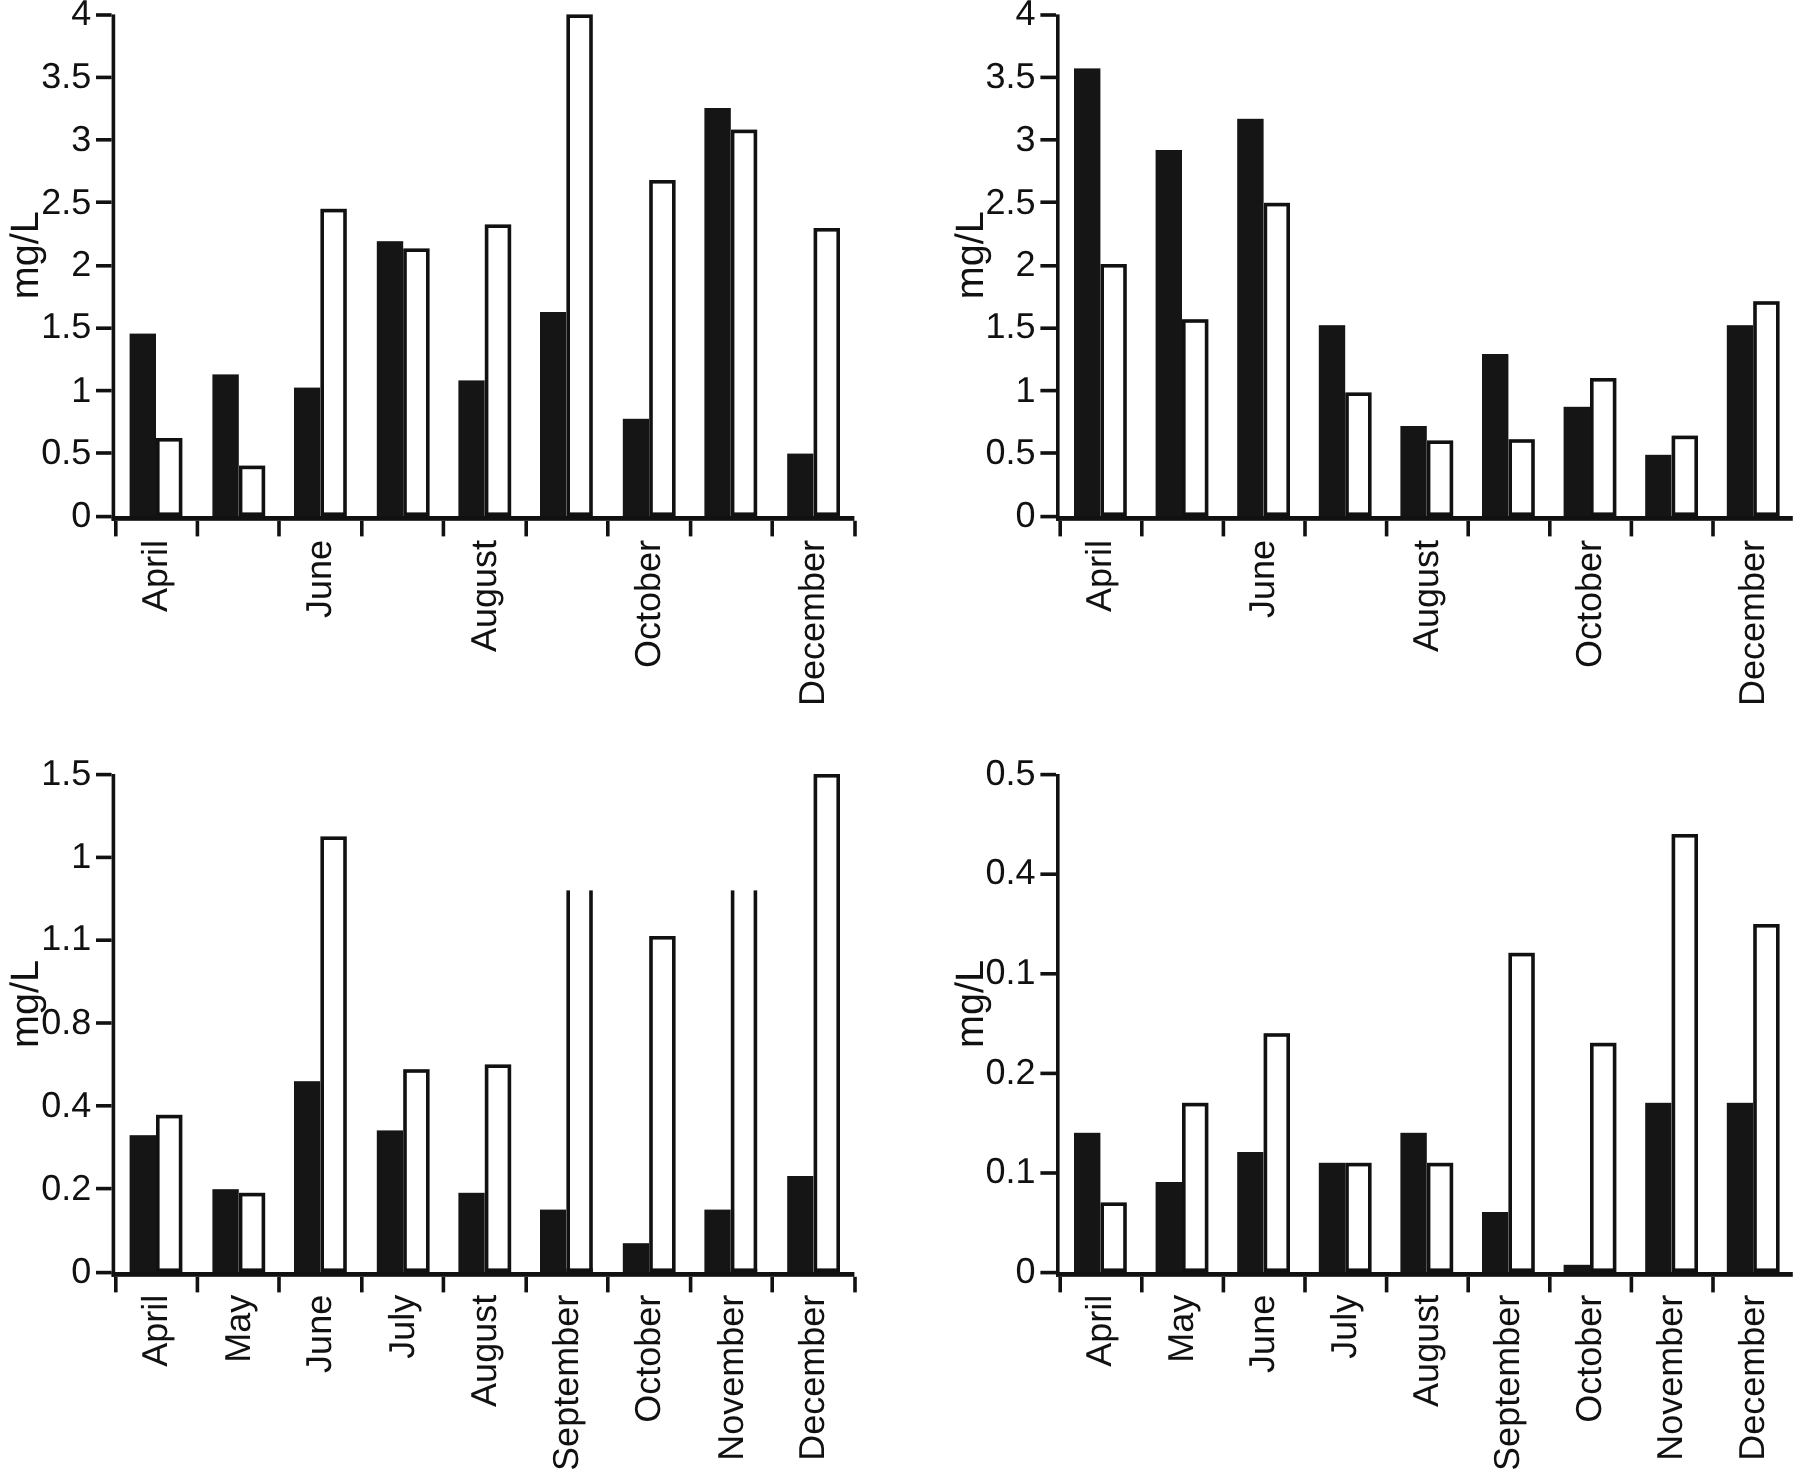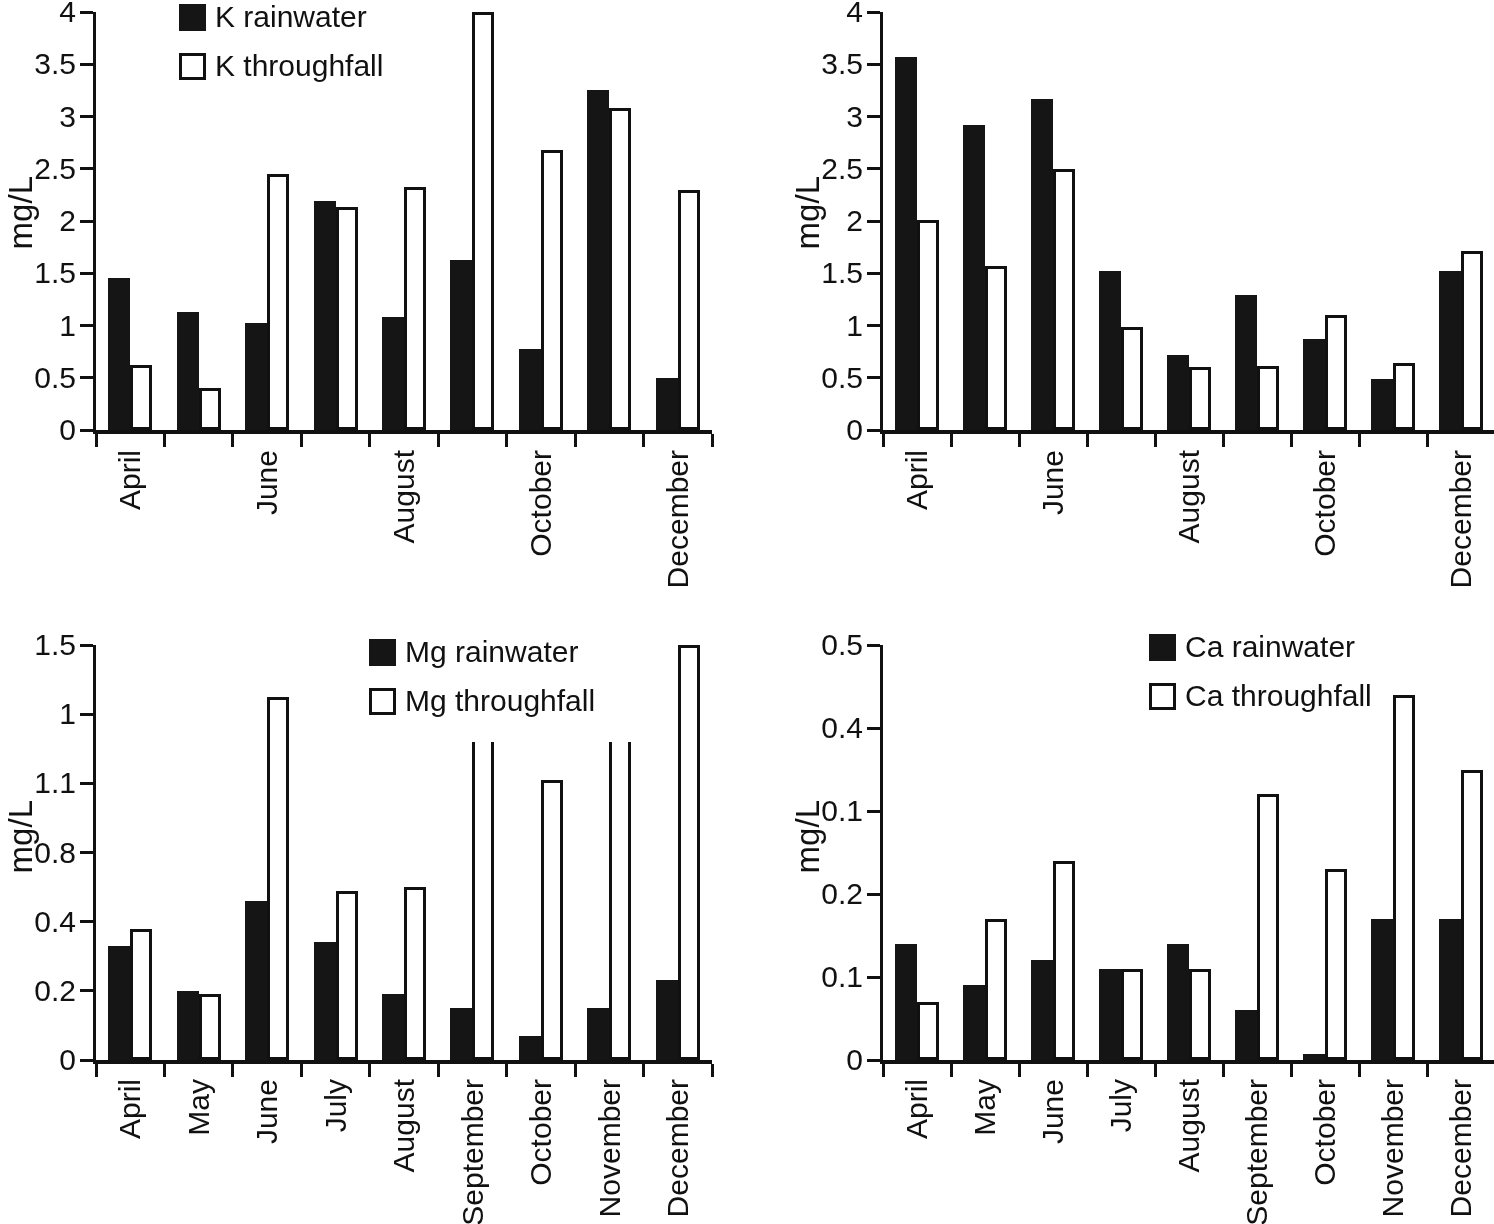--- a/index.html
+++ b/index.html
@@ -89,30 +89,20 @@
   .swatch { width: 27px; height: 27px; margin-right: 9px; flex: none; box-sizing: border-box; }
   .swatch.filled  { background: #151515; }
   .swatch.outline { background: #ffffff; border: 3px solid #111; }
   .legend-label { font-size: 30px; line-height: 1; white-space: nowrap; }
 </style>
 </head>
 <body>
 
 <div class="page">
   <div class="chart c0">
-    <div class="legend">
-        <div class="legend-row">
-          <span class="swatch filled"></span>
-          <span class="legend-label">K rainwater</span>
-        </div>
-        <div class="legend-row">
-          <span class="swatch outline"></span>
-          <span class="legend-label">K throughfall</span>
-        </div>
-      </div>
     <div class="ylabel">mg/L</div>
     <div class="plot-area">
         <div class="ytick" style="top: 416.5px;"></div>
         <div class="ytick-label" style="top: 418px;">0</div>
         <div class="ytick" style="top: 364.25px;"></div>
         <div class="ytick-label" style="top: 365.75px;">0.5</div>
         <div class="ytick" style="top: 312px;"></div>
         <div class="ytick-label" style="top: 313.5px;">1</div>
         <div class="ytick" style="top: 259.75px;"></div>
         <div class="ytick-label" style="top: 261.25px;">1.5</div>
@@ -259,30 +249,20 @@
         </div>
         <div class="xcell" style="width: 68px;">
           <span class="month-label"></span>
         </div>
         <div class="xcell" style="width: 68px;">
           <span class="month-label">December</span>
         </div>
       </div>
   </div>
   <div class="chart c2">
-    <div class="legend">
-        <div class="legend-row">
-          <span class="swatch filled"></span>
-          <span class="legend-label">Mg rainwater</span>
-        </div>
-        <div class="legend-row">
-          <span class="swatch outline"></span>
-          <span class="legend-label">Mg throughfall</span>
-        </div>
-      </div>
     <div class="ylabel">mg/L</div>
     <div class="plot-area">
         <div class="ytick" style="top: 413.5px;"></div>
         <div class="ytick-label" style="top: 415px;">0</div>
         <div class="ytick" style="top: 344.333px;"></div>
         <div class="ytick-label" style="top: 345.833px;">0.2</div>
         <div class="ytick" style="top: 275.167px;"></div>
         <div class="ytick-label" style="top: 276.667px;">0.4</div>
         <div class="ytick" style="top: 206px;"></div>
         <div class="ytick-label" style="top: 207.5px;">0.8</div>
@@ -345,30 +325,20 @@
         </div>
         <div class="xcell" style="width: 68.4444px;">
           <span class="month-label">November</span>
         </div>
         <div class="xcell" style="width: 68.4444px;">
           <span class="month-label">December</span>
         </div>
       </div>
   </div>
   <div class="chart c3">
-    <div class="legend">
-        <div class="legend-row">
-          <span class="swatch filled"></span>
-          <span class="legend-label">Ca rainwater</span>
-        </div>
-        <div class="legend-row">
-          <span class="swatch outline"></span>
-          <span class="legend-label">Ca throughfall</span>
-        </div>
-      </div>
     <div class="ylabel">mg/L</div>
     <div class="plot-area">
         <div class="ytick" style="top: 413.5px;"></div>
         <div class="ytick-label" style="top: 415px;">0</div>
         <div class="ytick" style="top: 330.5px;"></div>
         <div class="ytick-label" style="top: 332px;">0.1</div>
         <div class="ytick" style="top: 247.5px;"></div>
         <div class="ytick-label" style="top: 249px;">0.2</div>
         <div class="ytick" style="top: 164.5px;"></div>
         <div class="ytick-label" style="top: 166px;">0.1</div>

